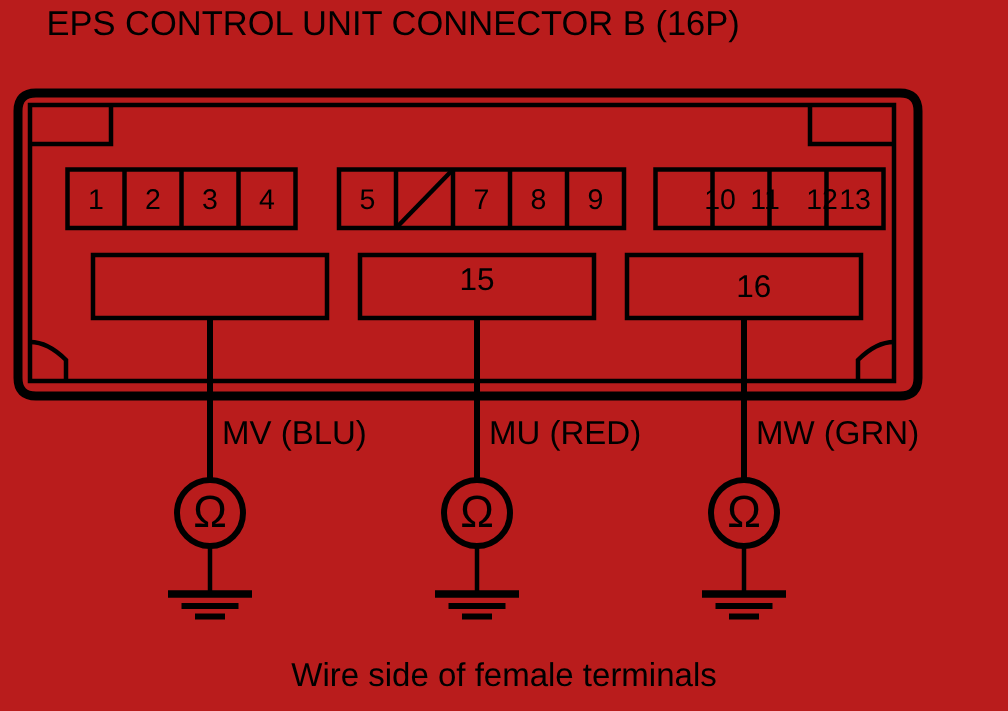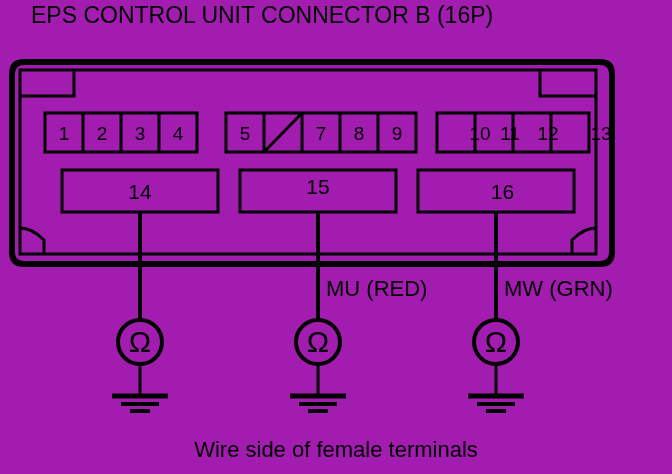--- a/index.html
+++ b/index.html
@@ -4,21 +4,21 @@
 <style>
   html, body {
     margin: 0;
     padding: 0;
     background: #ffffff;
   }
   #page {
     position: relative;
     width: 672px;
     height: 474px;
-    background: #a21caf;
+    background: #b91c1c;
     font-family: "Liberation Sans", sans-serif;
     color: #000000;
     overflow: hidden;
   }
   #title {
     position: absolute;
     left: 31px;
     top: 2px;
     font-size: 23px;
     letter-spacing: 0px;
@@ -142,26 +142,26 @@
 
   <div class="pin-label" style="left:226px; top:124px; width:38px;">5</div>
   <div class="pin-label" style="left:264px; top:124px; width:38px;"></div>
   <div class="pin-label" style="left:302px; top:124px; width:38px;">7</div>
   <div class="pin-label" style="left:340px; top:124px; width:38px;">8</div>
   <div class="pin-label" style="left:378px; top:124px; width:38px;">9</div>
 
   <div class="pin-label" style="left:437px; top:124px; width:38px;padding-left:24px;">10</div>
   <div class="pin-label" style="left:475px; top:124px; width:38px;margin-left:16px;">11</div>
   <div class="pin-label" style="left:513px; top:124px; width:38px;padding-left:16px;">12</div>
-  <div class="pin-label" style="left:551px; top:124px; width:38px;padding-left:31px;">13</div>
+  <div class="pin-label" style="left:551px; top:124px; width:38px;">13</div>
 
-  <div class="big-label" style="left:62px; top:181px; width:156px;">14</div>
   <div class="big-label" style="left:240px; top:176px; width:156px;">15</div>
   <div class="big-label" style="left:418px; top:181px; width:169px;">16</div>
 
+  <div class="wire-label" style="left:148px; top:278px;">MV (BLU)</div>
   <div class="wire-label" style="left:504px; top:278px;">MW (GRN)</div>
   <div class="wire-label" style="left:326px; top:278px;">MU (RED)</div>
 
   <div class="big-label" style="left:118px; top:327px; width:44px; font-size:30px;">Ω</div>
   <div class="big-label" style="left:296px; top:327px; width:44px; font-size:30px;">Ω</div>
   <div class="big-label" style="left:474px; top:327px; width:44px; font-size:30px;">Ω</div>
 
   <div id="caption">Wire side of female terminals</div>
 
 </div>

